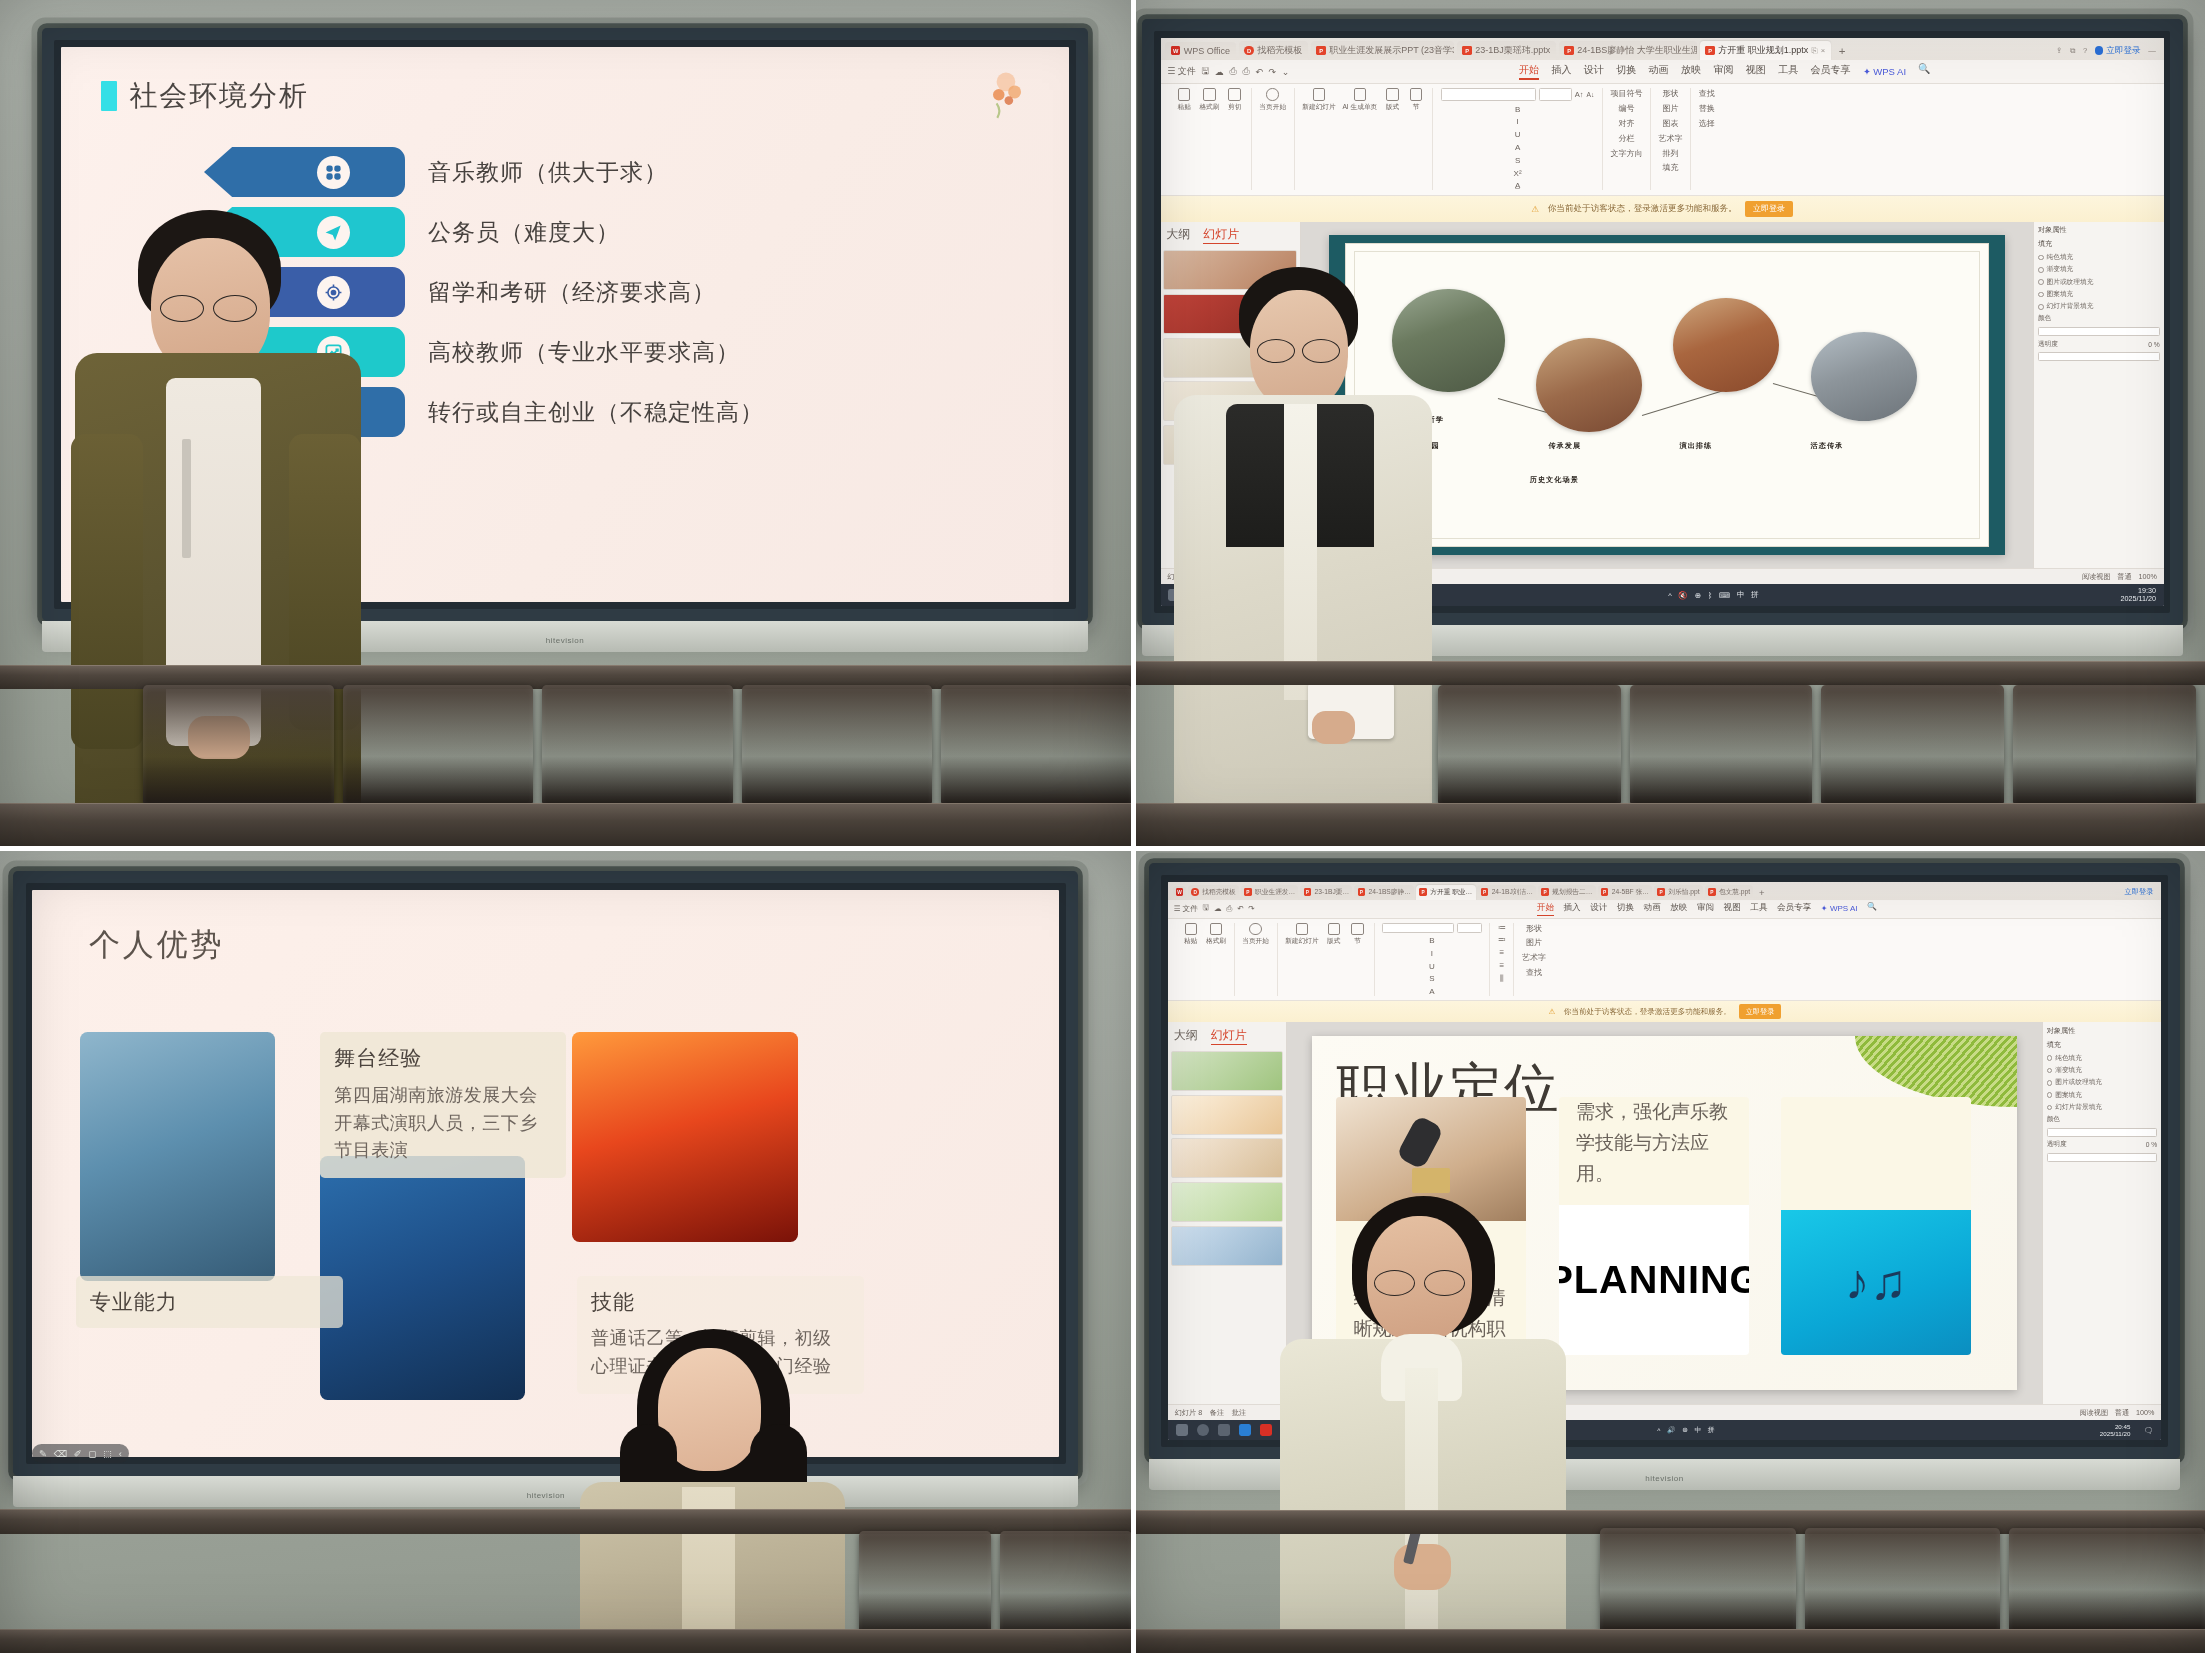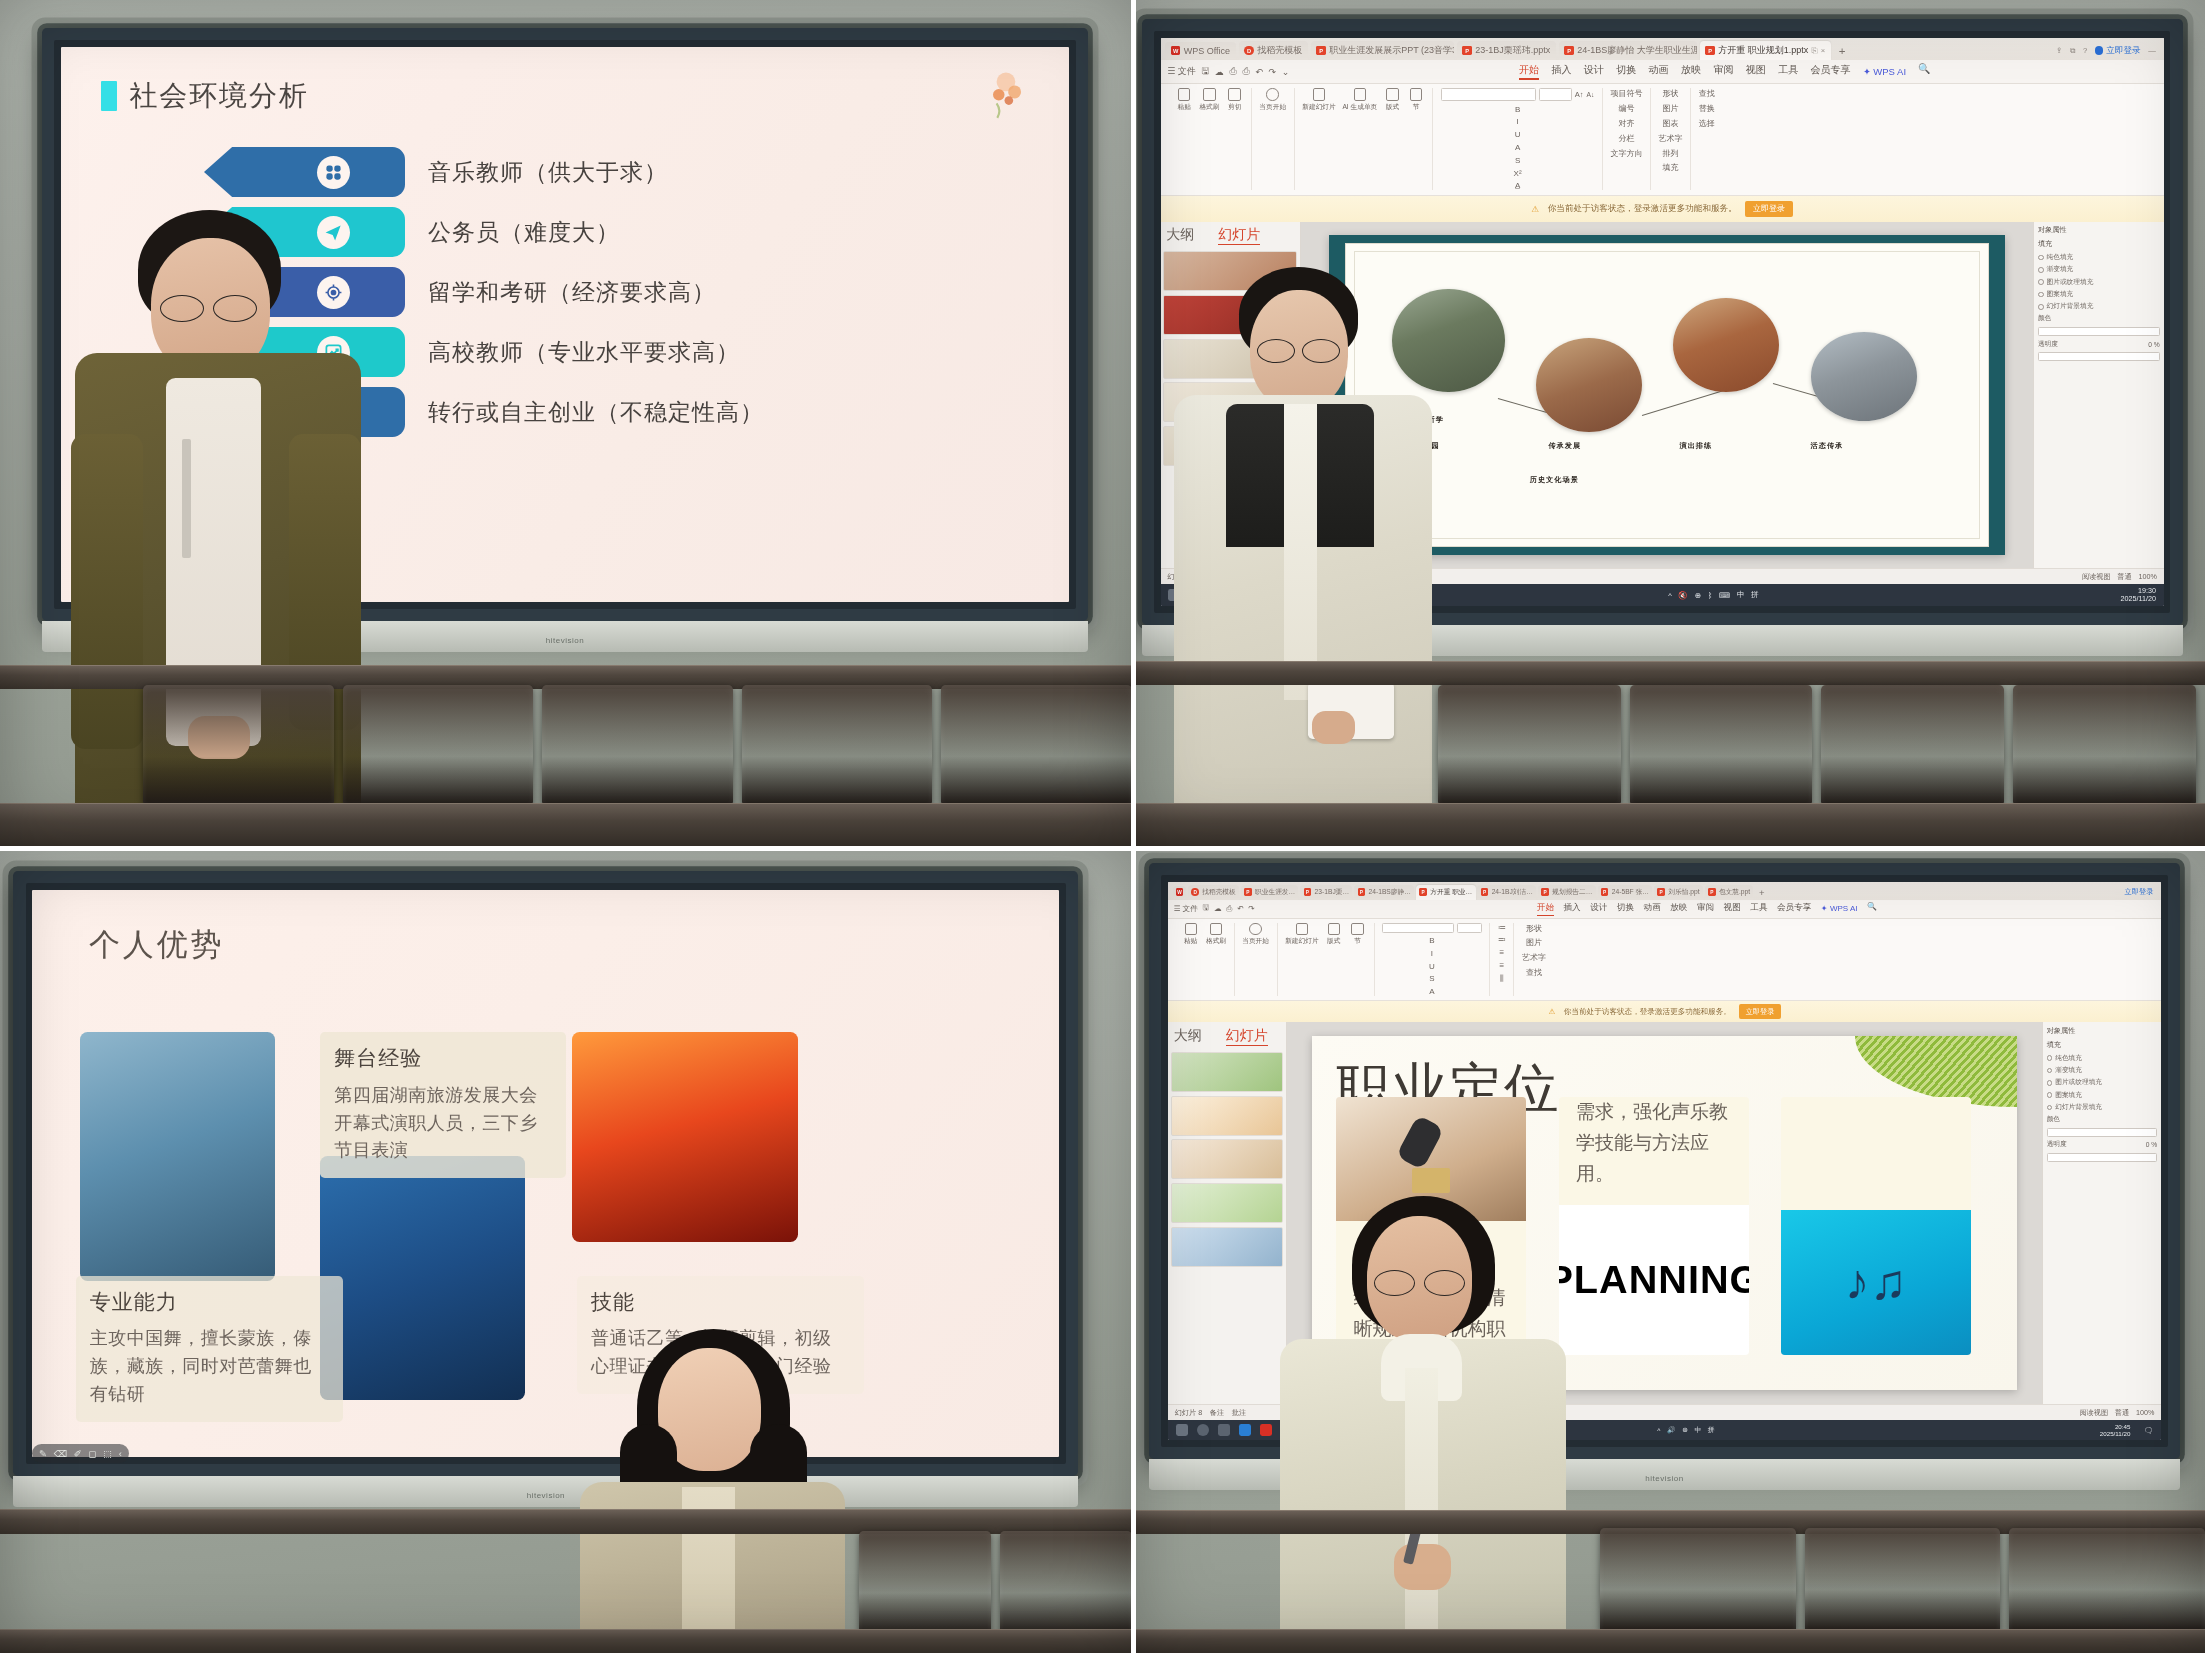--- a/index.html
+++ b/index.html
@@ -90,21 +90,21 @@
   .rsmall span { font-size:8px; color:#6b635d; }
 
   .wps-notice { display:flex; align-items:center; justify-content:center; gap:8.6px;
      background:linear-gradient(180deg,#fdf5dd,#fbf0d0); padding:4.3px 0; flex:0 0 auto; }
   .notice-text { font-size:8.6px; color:#8a6a3a; }
   .notice-btn { background:#f0a030; color:#fff; font-size:8px; padding:2.9px 7.6px; border-radius:1.9px; }
 
   .wps-body { flex:1 1 auto; display:flex; min-height:0; background:#e9e6e2; }
   .wps-left { width:14%; background:#f4f2ef; border-right:0.5px solid #ddd8d2;
      display:flex; flex-direction:column; padding:2.9px; gap:3.8px; overflow:hidden; }
-  .lt-head { display:flex; gap:24px; font-size:14px; color:#6d655f; padding:1.9px 2.9px; }
+  .lt-head { display:flex; gap:13px; font-size:12px; color:#6d655f; padding:1.9px 2.9px; }
   .lt-head .on { color:#d5452c; border-bottom:1px solid #d5452c; }
   .thumb { height:40px; border-radius:1.9px; background:#fff; border:0.5px solid #e2ddd7; overflow:hidden; position:relative; }
   .wps-canvas { flex:1 1 auto; background:#dcd9d5; display:flex; align-items:center; justify-content:center; padding:6.7px; }
   .slide-host { position:relative; background:#fff; box-shadow:0 1.9px 8.6px rgba(0,0,0,.22); }
   .wps-right { width:13%; background:#f6f4f1; border-left:0.5px solid #ddd8d2; padding:3.8px; font-size:6.7px; color:#6d655f; }
   .rp-title { font-size:7.2px; margin-bottom:3.8px; color:#5c544e; }
   .rp-row { display:flex; align-items:center; gap:2.9px; margin:3.3px 0; }
   .rp-radio { width:5.7px; height:5.7px; border:0.7px solid #9a938d; border-radius:50%; flex:0 0 auto; }
   .rp-input { margin-top:2.9px; height:9.5px; border:0.5px solid #cfc9c3; background:#fff; border-radius:1.4px; }
 
@@ -623,21 +623,20 @@
                       background:linear-gradient(160deg,#8fb6cc 0%,#5d8fae 45%,#355b76 100%);"></div>
 
           <div class="ge-card" style="left:28%; top:47%; width:20%; height:43%;
                       background:linear-gradient(160deg,#2c6fae 0%,#1d4d85 50%,#122f52 100%);"></div>
 
           <div class="ge-card" style="left:52.5%; top:25%; width:22%; height:37%;
                       background:linear-gradient(165deg,#ff9a3c 0%,#e8471d 45%,#7a1208 100%);"></div>
 
           <div class="ge-panel" style="left:4.2%; top:68%; width:26%;">
             <div class="ge-h">专业能力</div>
-            <div class="ge-p" style="margin-top:9.5px;">主攻中国舞，擅长蒙族，傣族，藏族，同时对芭蕾舞也有钻研</div>
           </div>
 
           <div class="ge-panel" style="left:28%; top:25%; width:24%; background:rgba(238,231,212,.82);">
             <div class="ge-h">舞台经验</div>
             <div class="ge-p" style="margin-top:9.5px;">第四届湖南旅游发展大会开幕式演职人员，三下乡节目表演</div>
           </div>
 
           <div class="ge-panel" style="left:53%; top:68%; width:28%; background:rgba(244,235,221,.55);">
             <div class="ge-h">技能</div>
             <div class="ge-p" style="margin-top:9.5px;">普通话乙等，视频剪辑，初级心理证书，舞蹈教学入门经验</div>

